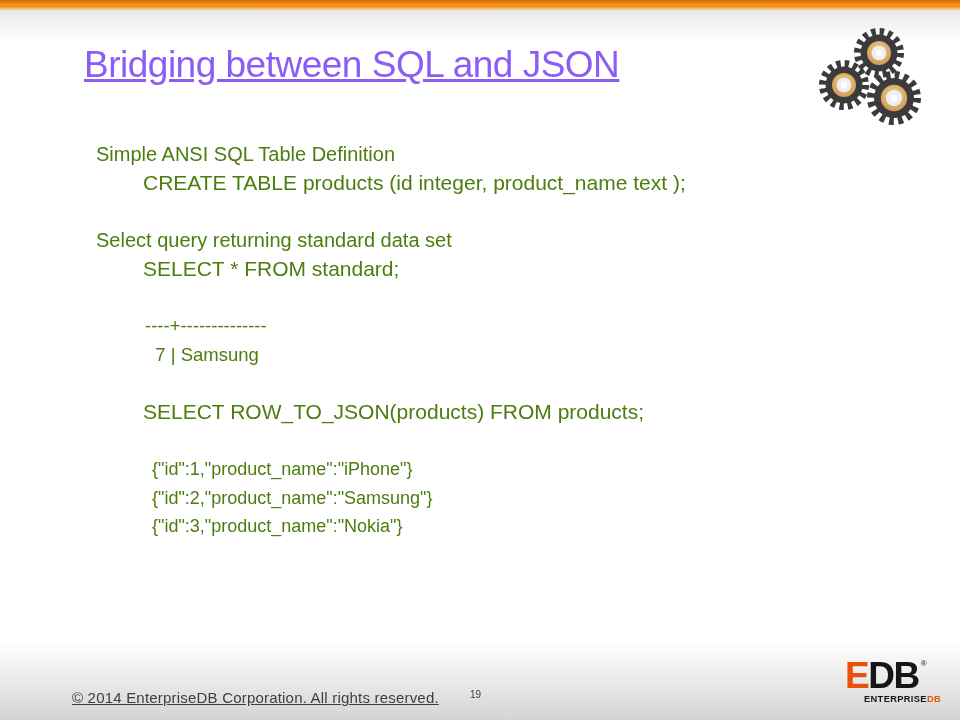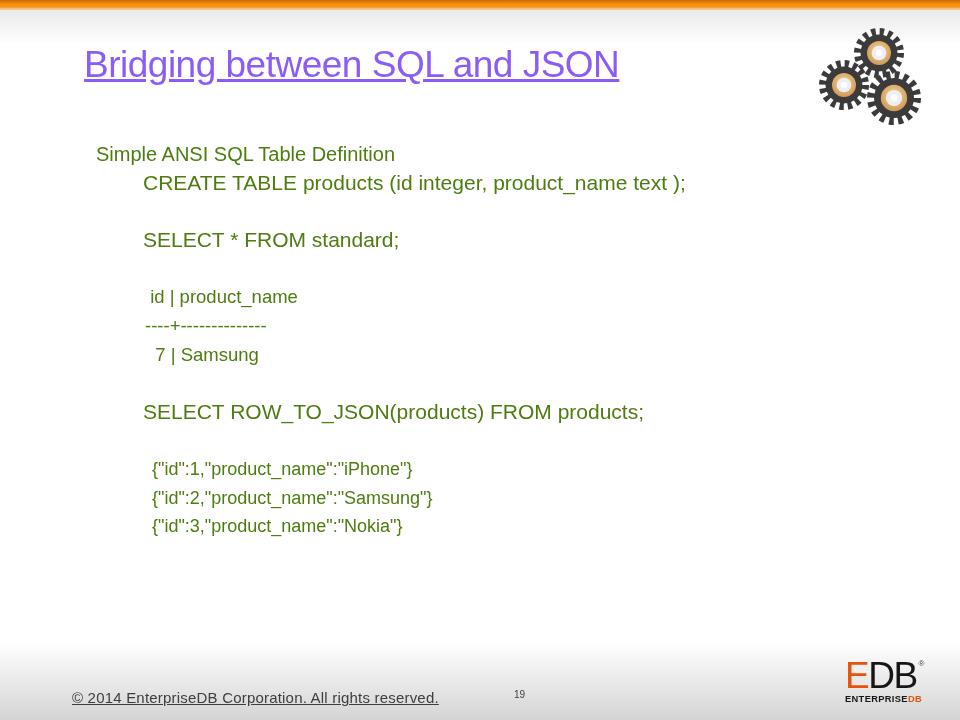--- a/index.html
+++ b/index.html
@@ -45,28 +45,28 @@
   .bottom-fade{
     position:absolute;left:0;bottom:0;width:100%;height:78px;
     background:linear-gradient(to bottom, rgba(224,224,224,0) 0%, #d4d4d4 100%);
   }
   .copyright{
     position:absolute;left:72px;top:689px;
     font-size:15px;color:#3e3e3e;letter-spacing:0.2px;text-decoration:underline;
   }
   .page-num{
     position:absolute;left:470px;top:689px;
-    font-size:10px;color:#3e3e3e;margin-left:44px;
+    font-size:10px;color:#3e3e3e;
   }
   .edb{position:absolute;left:845px;top:658px;text-align:left;}
-  .edb-main{font-size:37px;font-weight:400;letter-spacing:-1.5px;line-height:0.95;white-space:nowrap;}
+  .edb-main{font-size:37px;font-weight:700;letter-spacing:-1.5px;line-height:0.95;white-space:nowrap;}
   .edb-e{color:#e8520c;}
   .edb-db{color:#161616;}
   .edb-mark{font-size:8px;color:#444;vertical-align:top;letter-spacing:0;position:relative;top:2px;left:2px;}
-  .edb-sub{font-size:9.3px;font-weight:700;letter-spacing:0.35px;margin-top:1px;white-space:nowrap;}
+  .edb-sub{font-size:9.3px;font-weight:700;letter-spacing:0.35px;margin-top:1px;white-space:nowrap;margin-left:19px;}
   .edb-sub-ent{color:#161616;}
   .edb-sub-db{color:#e8560a;}
 </style>
 </head>
 <body>
 
 <div class="slide">
 
   <div class="top-bar"></div>
   <div class="top-fade"></div>
@@ -104,23 +104,23 @@
       <circle cx="82" cy="76" r="13.2" fill="url(#ringGrad)"></circle>
       <circle cx="82" cy="76" r="8.1" fill="#edeff4"></circle>
       <circle cx="82" cy="76" r="3.5" fill="#ffffff"></circle>
     </g>
   </svg>
 
   <div class="content">
     <div class="line h">Simple ANSI SQL Table Definition</div>
     <div class="line c1">CREATE TABLE products (id integer, product_name text );</div>
     <div class="line"></div>
+    <div class="line h">Select query returning standard data set</div>
     <div class="line c1">SELECT * FROM standard;</div>
     <div class="line"></div>
-    <div class="line c2"> id | product_name</div>
     <div class="line c2">----+--------------</div>
     <div class="line c2">  7 | Samsung</div>
     <div class="line"></div>
     <div class="line c1">SELECT ROW_TO_JSON(products) FROM products;</div>
     <div class="line"></div>
     <div class="line c3">{"id":1,"product_name":"iPhone"}</div>
     <div class="line c3">{"id":2,"product_name":"Samsung"}</div>
     <div class="line c3">{"id":3,"product_name":"Nokia"}</div>
   </div>
 

